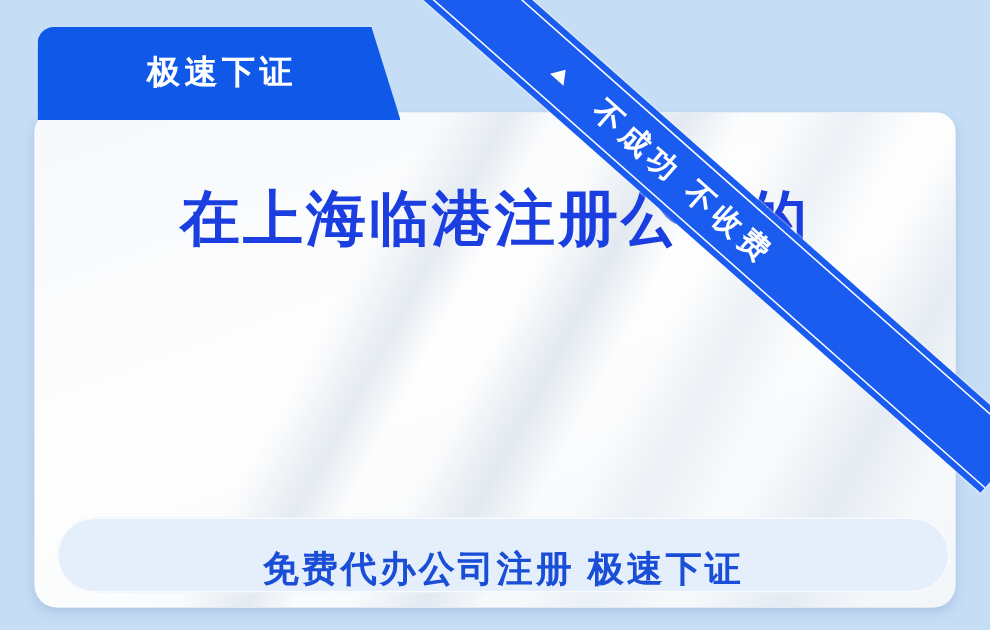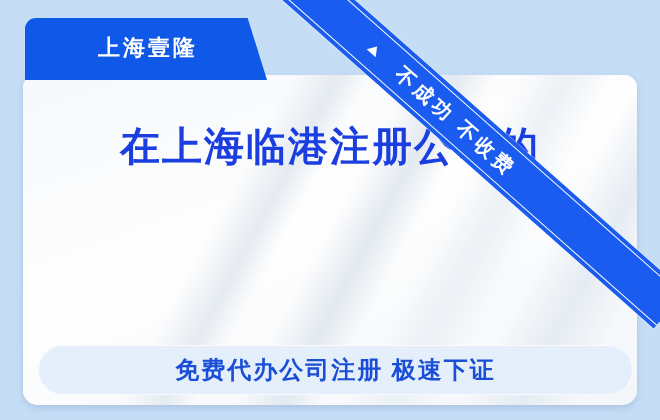--- a/index.html
+++ b/index.html
@@ -115,21 +115,21 @@
   }
   #headline .ln { display:block; white-space:nowrap; }
 
   
   #cta-pill {
     position:absolute;
     left:15px; top:270px;
     width:595px; height:50px;
     background:#e5effc;
     border-radius:25px;
-    display:flex; align-items:center; justify-content:center;
+    display:flex; align-items:flex-end; justify-content:center;
     box-shadow:inset 0 0 0 1px rgba(255,255,255,.75);
   }
   #cta-pill-label {
     color:#1a4ed6;
     font-size:24px;
     font-weight:bold;
     letter-spacing:2px;
     white-space:nowrap;
   }
 </style>
@@ -144,21 +144,21 @@
     <div id="headline">
       <span class="ln">在上海临港注册公司的</span>
     </div>
 
     <div id="cta-pill">
       <span id="cta-pill-label">免费代办公司注册 极速下证</span>
     </div>
   </div>
 
   <div id="brand-tab">
-    <span id="brand-tab-label">上海壹隆</span>
+    <span id="brand-tab-label">极速下证</span>
   </div>
 
   <div id="ribbon">
     <div id="ribbon-inner-line"></div>
     <div id="ribbon-marker"></div>
     <span id="ribbon-label">不成功 不收费</span>
   </div>
 
 </div>
 

